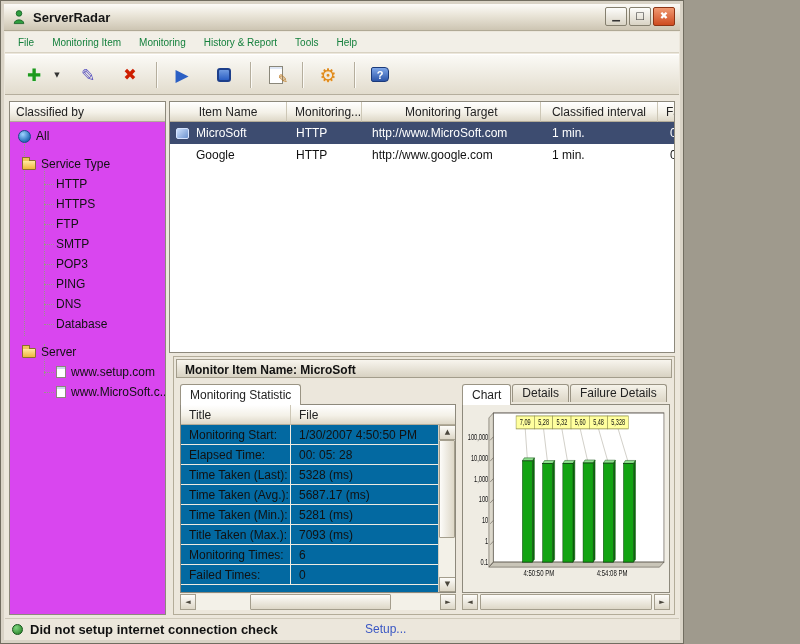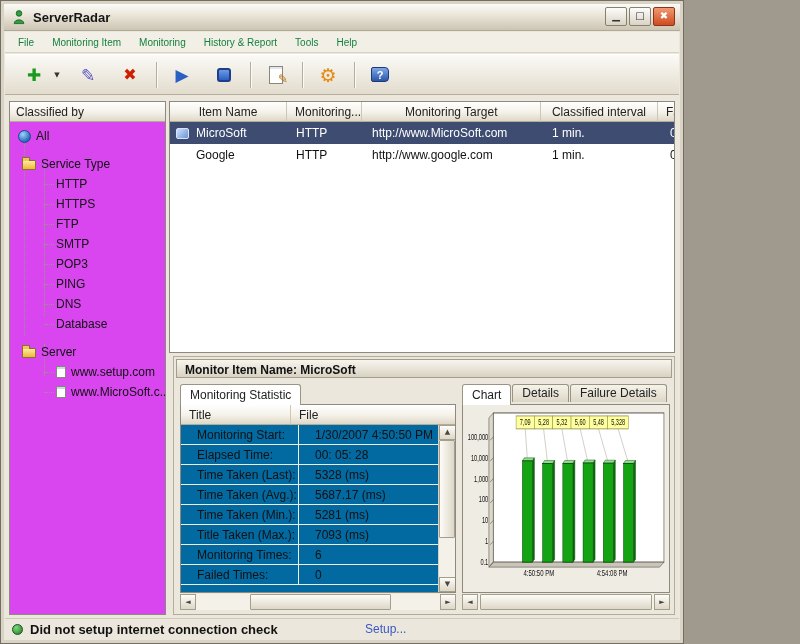--- a/index.html
+++ b/index.html
@@ -92,21 +92,21 @@
        border-radius:3px 3px 0 0;margin-right:1px;cursor:default;}
   .tab.active{height:21px;line-height:20px;background:#fff;}
 
   .stats-pane{position:absolute;left:6px;top:27px;width:276px;bottom:4px;}
   .stats-box{position:absolute;top:20px;left:0;right:0;bottom:17px;border:1px solid #8d897c;background:#0369a1;overflow:hidden;}
   .stats-hdr{display:flex;height:20px;}
   .sh{padding:3px 8px 0;font-size:12px;color:#222;border-right:1px solid #cdc7b6;border-bottom:1px solid #b3ac99;}
   .sh.t{width:110px;} .sh.v{flex:1;border-right:none;}
   .stats-rows{position:absolute;top:20px;left:0;right:17px;bottom:0;}
   .srow{display:flex;height:20px;align-items:center;border-bottom:1px solid #efece2;font-size:12px;color:#111;}
-  .scell{white-space:nowrap;overflow:hidden;margin-left:8px;}
+  .scell{white-space:nowrap;overflow:hidden;}
   .scell.t{width:110px;padding-left:8px;border-right:1px solid #f0ede3;height:100%;display:flex;align-items:center;}
   .scell.v{flex:1;padding-left:8px;}
 
   .chart-pane{position:absolute;left:288px;right:4px;top:27px;bottom:4px;}
   .chart-box{position:absolute;top:20px;left:0;right:0;bottom:17px;border:1px solid #8d897c;background:#efece3;}
   #chart-svg{width:100%;height:100%;display:block;}
   #chart-svg text{font-family:"Liberation Sans","DejaVu Sans",sans-serif;}
 
   
   .sb-btn{width:17px;height:15px;background:linear-gradient(#fdfcf9,#ddd7c7);border:1px solid #a49e8d;

